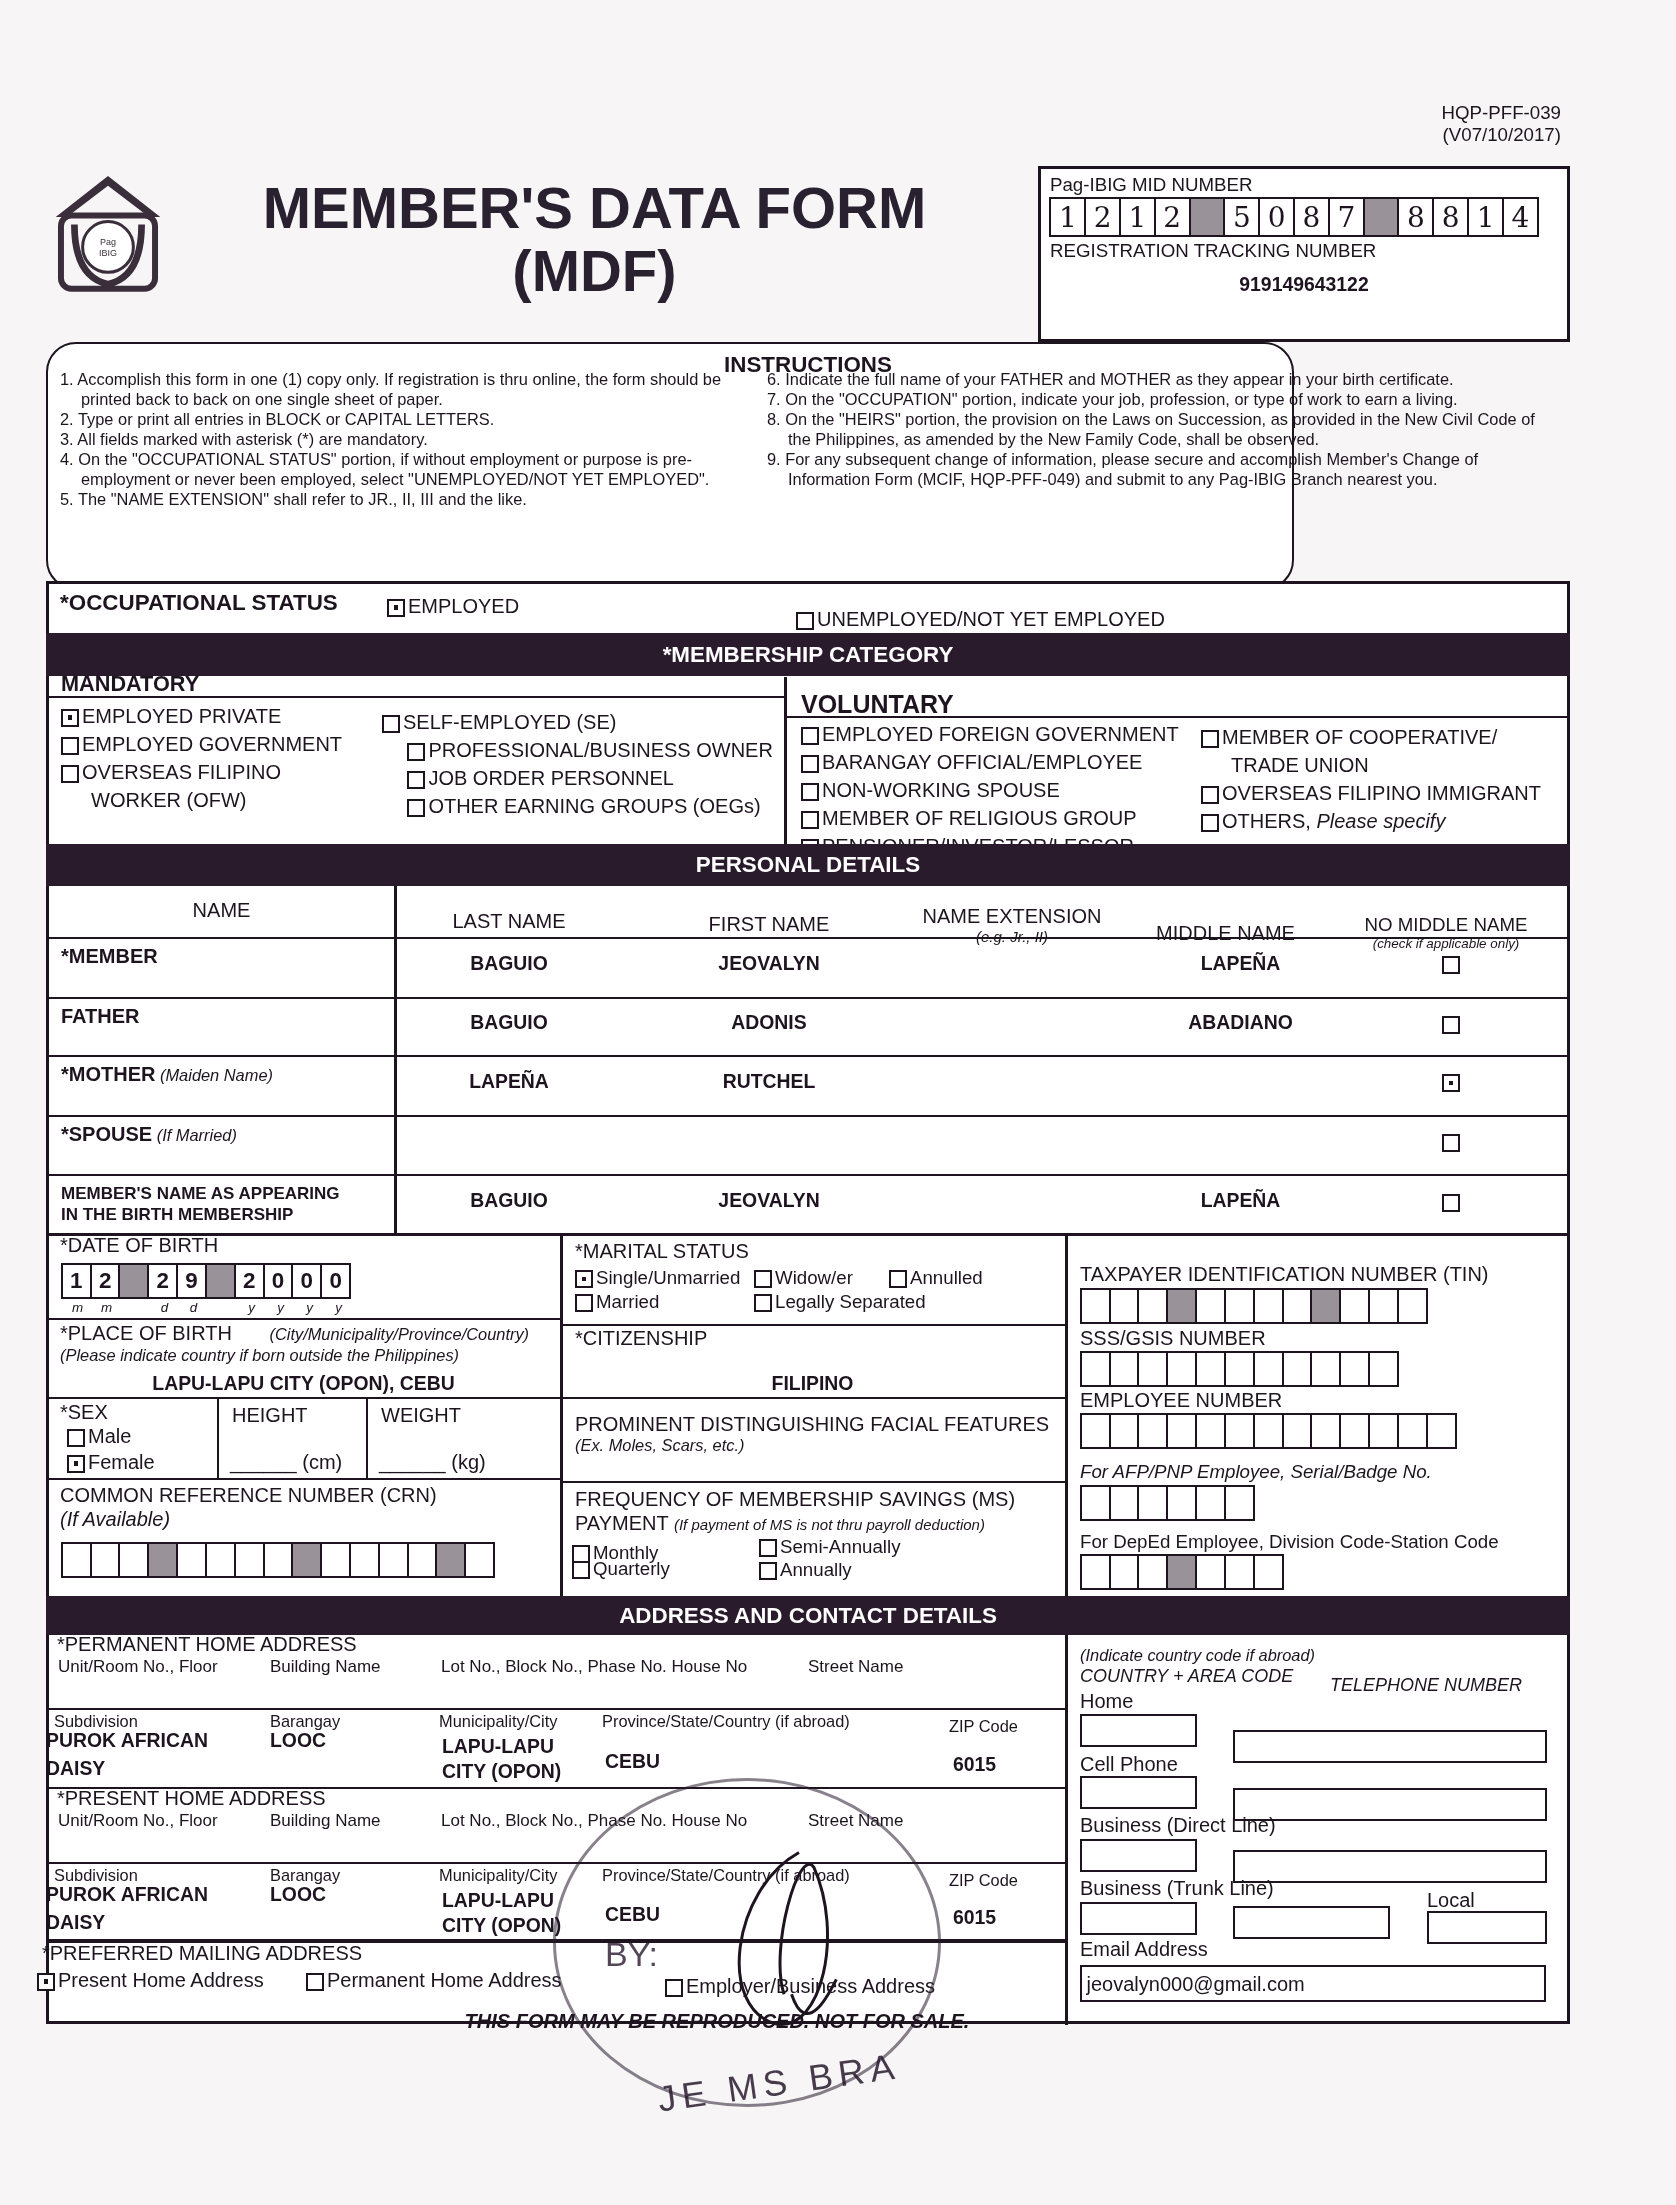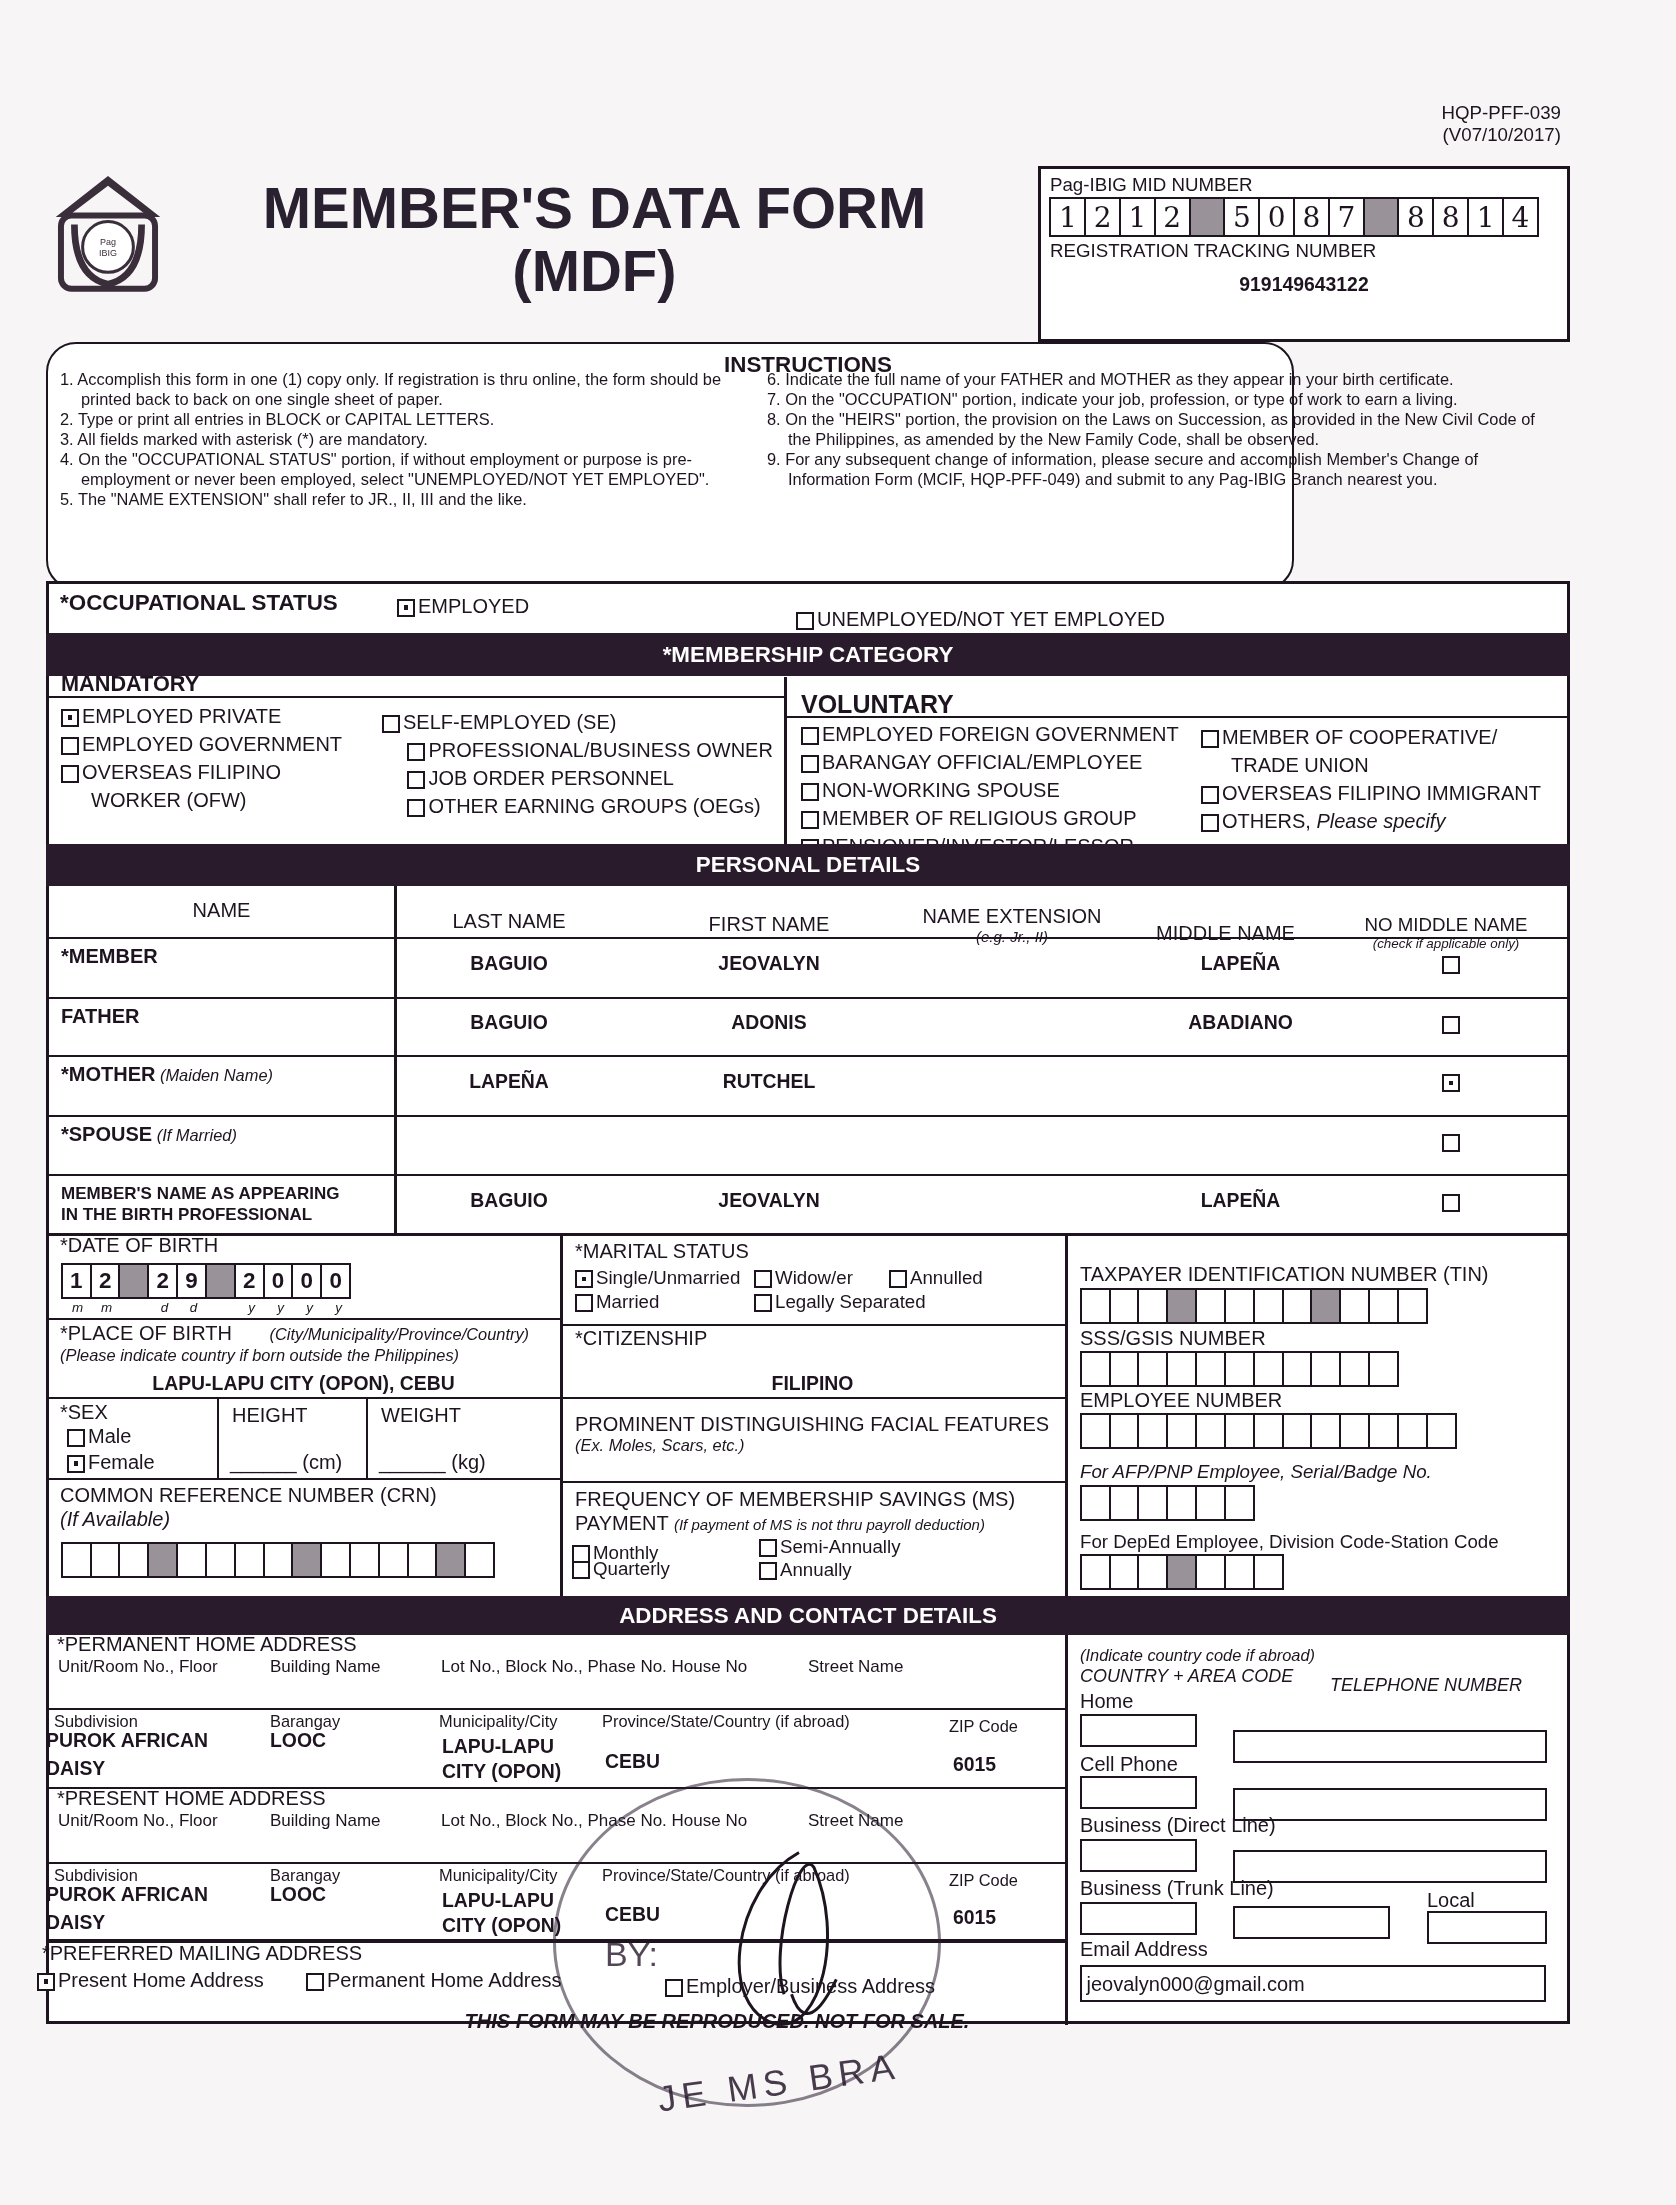--- a/index.html
+++ b/index.html
@@ -82,21 +82,21 @@
       <li>6. Indicate the full name of your FATHER and MOTHER as they appear in your birth certificate.</li>
       <li>7. On the "OCCUPATION" portion, indicate your job, profession, or type of work to earn a living.</li>
       <li>8. On the "HEIRS" portion, the provision on the Laws on Succession, as provided in the New Civil Code of the Philippines, as amended by the New Family Code, shall be observed.</li>
       <li>9. For any subsequent change of information, please secure and accomplish Member's Change of Information Form (MCIF, HQP-PFF-049) and submit to any Pag-IBIG Branch nearest you.</li>
     </ul>
 </div>
 
 <div class="abs" style="left:46px;top:581px;width:1524px;height:1443px;border:3px solid #1e1420;background:#fff;"></div>
 
 <div class="abs b" style="left:60px;top:590px;font-size:22.4px;">*OCCUPATIONAL STATUS</div>
-<div class="abs lbl" style="left:397px;top:595px;">
+<div class="abs lbl" style="left:387px;top:595px;">
   <span class="cb checked" id="cb-emp"></span><span>EMPLOYED</span>
 </div>
 <div class="abs lbl" style="left:796px;top:608px;">
   <span class="cb" id="cb-unemp"></span><span>UNEMPLOYED/NOT YET EMPLOYED</span>
 </div>
 
 <div class="abs bar" style="left:46px;top:633px;width:1524px;height:43px;line-height:43px;">*MEMBERSHIP CATEGORY</div>
 <div class="abs b" style="left:61px;top:671px;font-size:21.7px;">MANDATORY</div>
 <div class="hline" style="left:49px;top:696px;width:735px;height:2.2px;"></div>
 <div class="vline" style="left:784px;top:677px;height:170px;"></div>
@@ -165,21 +165,21 @@
     <div class="abs val" style="left: 1136px; top: 1070px; width: 209px; text-align: center;"></div>
     <span class="cb checked" style="position: absolute; left: 1442px; top: 1074px;"></span>
     <div class="hline" style="left: 46px; top: 1115px; width: 1524px; height: 2.2px;"></div>
     <div class="abs b" style="left: 61px; top: 1124px; font-size: 20px; line-height: 21px;"><span>*SPOUSE</span><span class="i" style="font-weight: normal; font-size: 16.4px;"> (If Married)</span></div>
     <div class="abs val" style="left: 397px; top: 1130px; width: 224px; text-align: center;"></div>
     <div class="abs val" style="left: 657px; top: 1130px; width: 224px; text-align: center;"></div>
     <div class="abs val" style="left: 896px; top: 1130px; width: 224px; text-align: center;"></div>
     <div class="abs val" style="left: 1136px; top: 1130px; width: 209px; text-align: center;"></div>
     <span class="cb" style="position: absolute; left: 1442px; top: 1134px;"></span>
     <div class="hline" style="left: 46px; top: 1174px; width: 1524px; height: 2.2px;"></div>
-    <div class="abs b" style="left: 61px; top: 1183px; font-size: 17px; line-height: 21px;"><span>MEMBER'S NAME AS APPEARING</span><div>IN THE BIRTH PROFESSIONAL</div></div>
+    <div class="abs b" style="left: 61px; top: 1183px; font-size: 17px; line-height: 21px;"><span>MEMBER'S NAME AS APPEARING</span><div>IN THE BIRTH MEMBERSHIP</div></div>
     <div class="abs val" style="left: 397px; top: 1189px; width: 224px; text-align: center;">BAGUIO</div>
     <div class="abs val" style="left: 657px; top: 1189px; width: 224px; text-align: center;">JEOVALYN</div>
     <div class="abs val" style="left: 896px; top: 1189px; width: 224px; text-align: center;"></div>
     <div class="abs val" style="left: 1136px; top: 1189px; width: 209px; text-align: center;">LAPEÑA</div>
     <span class="cb" style="position: absolute; left: 1442px; top: 1194px;"></span>
   </div>
 
 <div class="hline" style="left:46px;top:1233px;width:1524px;"></div>
 <div class="vline" style="left:560px;top:1233px;height:366px;"></div>
 <div class="vline" style="left:1065px;top:1233px;height:366px;"></div>

